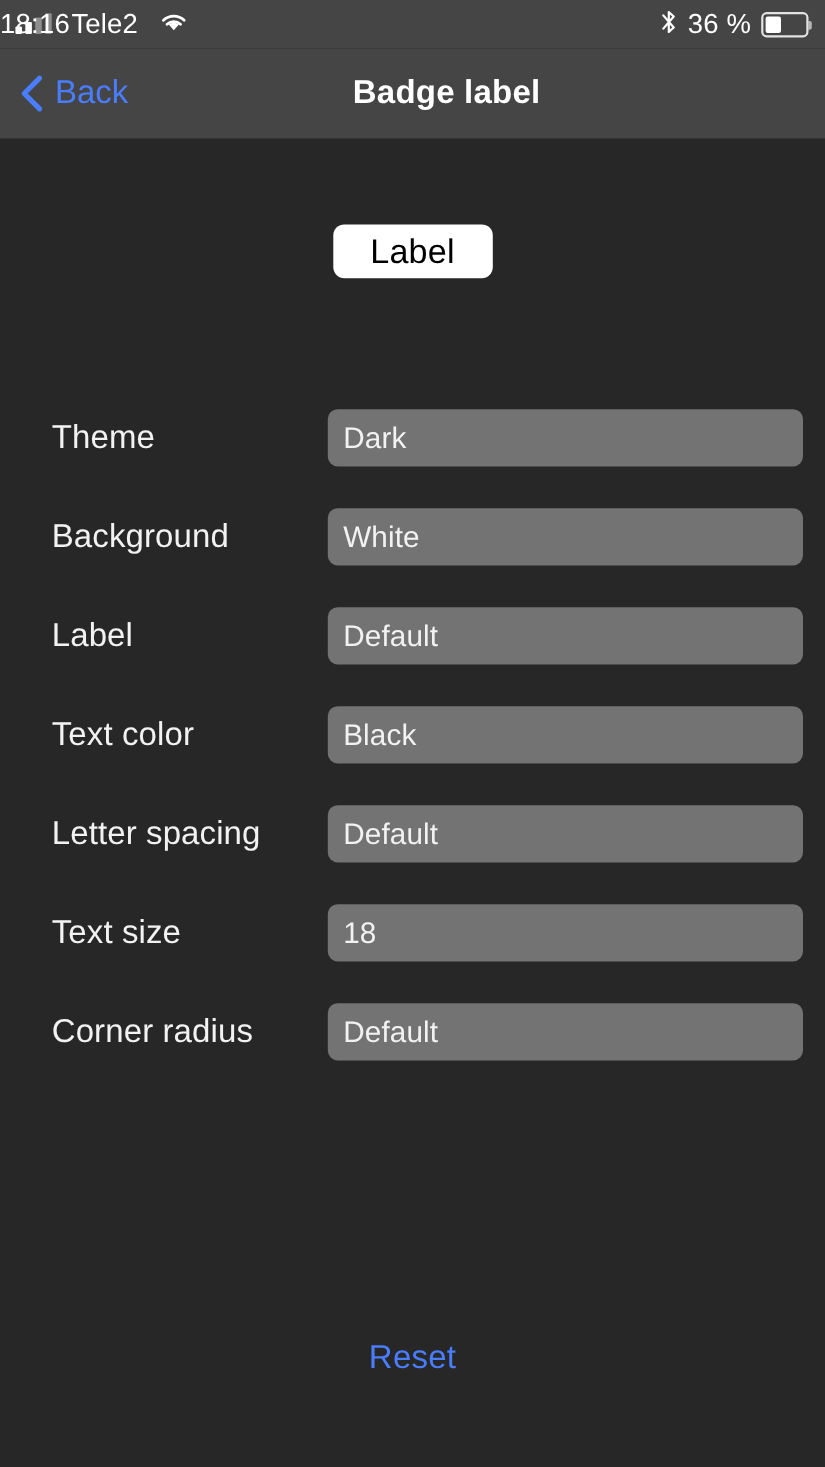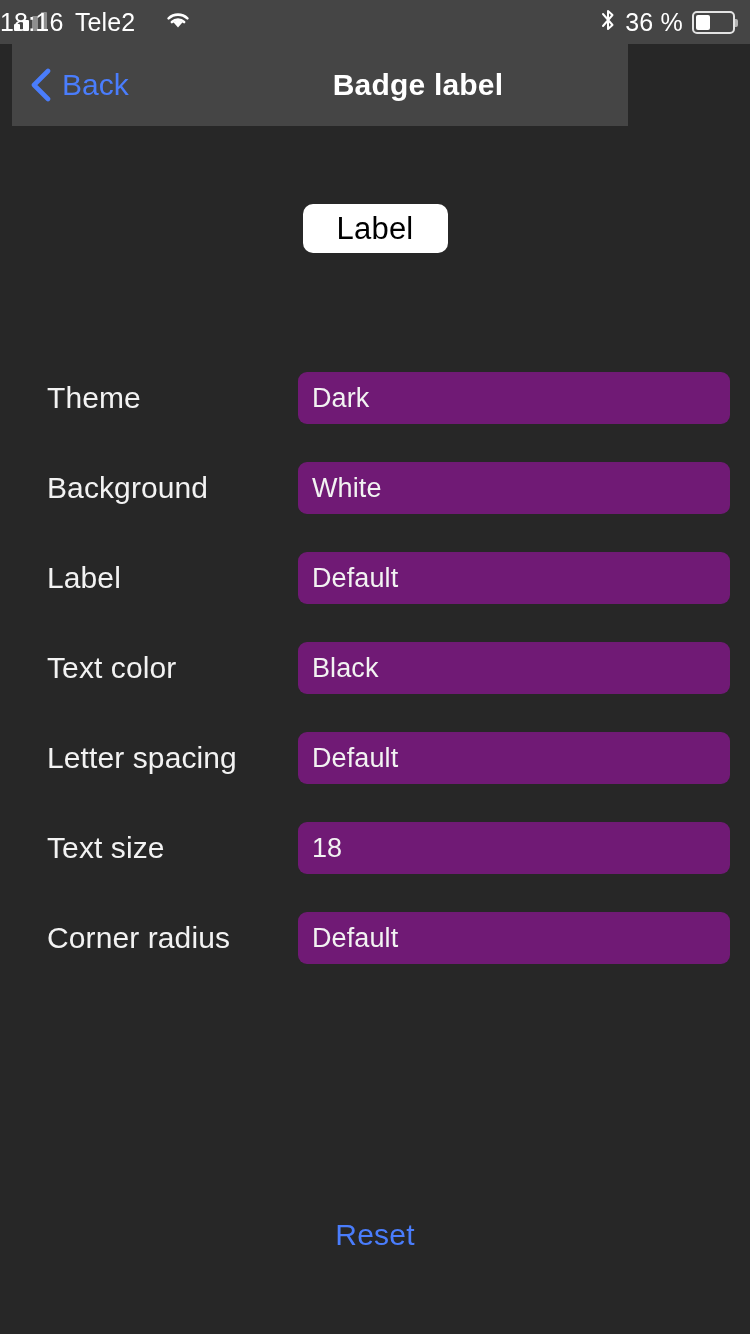--- a/index.html
+++ b/index.html
@@ -11,21 +11,21 @@
     overflow:hidden;
   }
   #screen { position:relative; width:750px; height:1334px; background:#272727; }
 
   
   .statusbar{
     position:absolute; top:0; left:0; width:750px; height:44px;
     background:#454545; color:#ffffff;
     display:flex; align-items:center;
   }
-  .sb-left{ position:absolute; left:14px; top:0; height:44px; display:flex; align-items:center; gap:28px; }
+  .sb-left{ position:absolute; left:14px; top:0; height:44px; display:flex; align-items:center; gap:18px; }
   .sb-center{ position:absolute; left:0; width:594px; top:0; height:44px; display:flex; align-items:center; }
   .sb-right{ position:absolute; right:12px; top:0; height:44px; display:flex; align-items:center; gap:9px; }
 
   .signal{ display:flex; align-items:flex-end; gap:3px; height:18px; }
   .signal i{ display:block; width:6px; border-radius:1px; background:#ffffff; }
   .signal i:nth-child(1){ height:7px; }
   .signal i:nth-child(2){ height:11px; }
   .signal i:nth-child(3){ height:15px; background:#8e8e8e; }
   .signal i:nth-child(4){ height:19px; background:#8e8e8e; }
 
@@ -42,21 +42,21 @@
     position:absolute; left:4px; top:4px; height:15px; width:14px;
     background:#ffffff; border-radius:2px;
   }
   .battery .cap{
     position:absolute; right:0; top:8px; width:3px; height:8px;
     background:rgba(255,255,255,0.6); border-radius:0 2px 2px 0;
   }
 
   
   .navbar{
-    position:absolute; top:44px; left:12px; width:616px; height:82px;
+    position:absolute; top:44px; left:0; width:750px; height:82px;
     background:#454545;
   }
   .back-btn{
     position:absolute; left:16px; top:0; height:82px;
     display:flex; align-items:center; gap:8px;
     color:#4a7dfc; cursor:pointer; background:none; border:none;
     font-family:inherit;
   }
   .back-chevron{ display:block; width:26px; height:34px; }
   .back-label{ font-size:30px; color:#4a7dfc; line-height:1; }
@@ -85,21 +85,21 @@
     position:relative; height:52px; margin-bottom:38px;
   }
   .row-label{
     position:absolute; left:33px; top:0; height:52px;
     display:flex; align-items:center;
     color:#f2f2f2; font-size:30px; letter-spacing:0.1px;
     white-space:nowrap;
   }
   .row-field{
     position:absolute; left:284px; top:0; width:432px; height:52px;
-    background:#701a75; border:none; border-radius:9px;
+    background:#737373; border:none; border-radius:9px;
     color:#f2f2f2; font-size:27px; font-family:inherit;
     padding:0 14px; letter-spacing:0.1px;
     display:flex; align-items:center;
     cursor:text;
     text-align:right;
   }
 
   
   .reset-wrap{
     position:absolute; top:1218px; left:0; width:750px;

